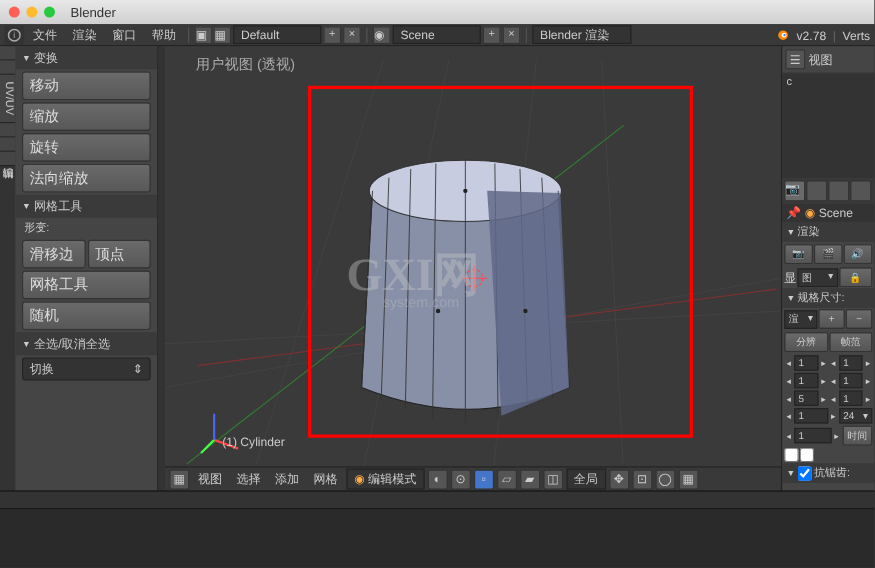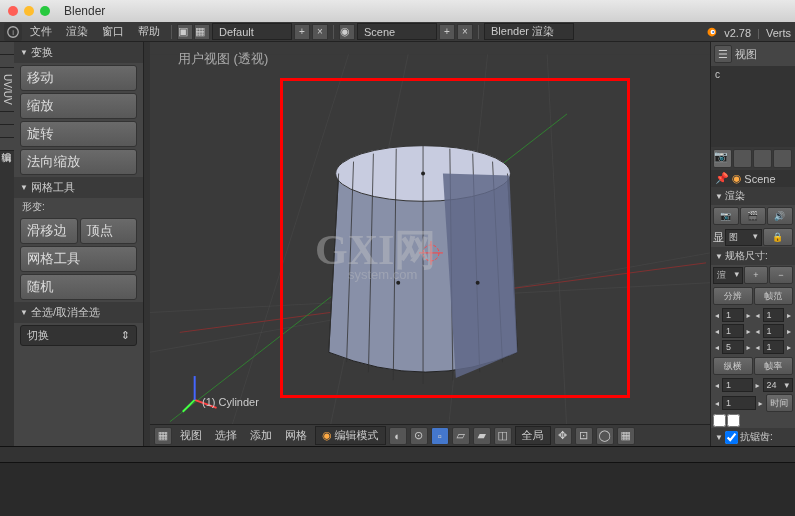--- a/index.html
+++ b/index.html
@@ -330,24 +330,20 @@
           <div class="rp-field">
             <span>5</span>
           </div>
           <span class="spinner">▸</span>
       <span class="spinner">◂</span>
           <div class="rp-field">
             <span>1</span>
           </div>
           <span class="spinner">▸</span>
     </div>
-    <div class="rp-btns">
-      <div class="rp-btn">纵横</div>
-      <div class="rp-btn">帧率</div>
-    </div>
     <div class="rp-row">
       <span class="spinner">◂</span>
           <div class="rp-field">
             <span>1</span>
           </div>
           <span class="spinner">▸</span>
       <div class="rp-field">
             <span>24</span>
             <span>▾</span>
           </div>

